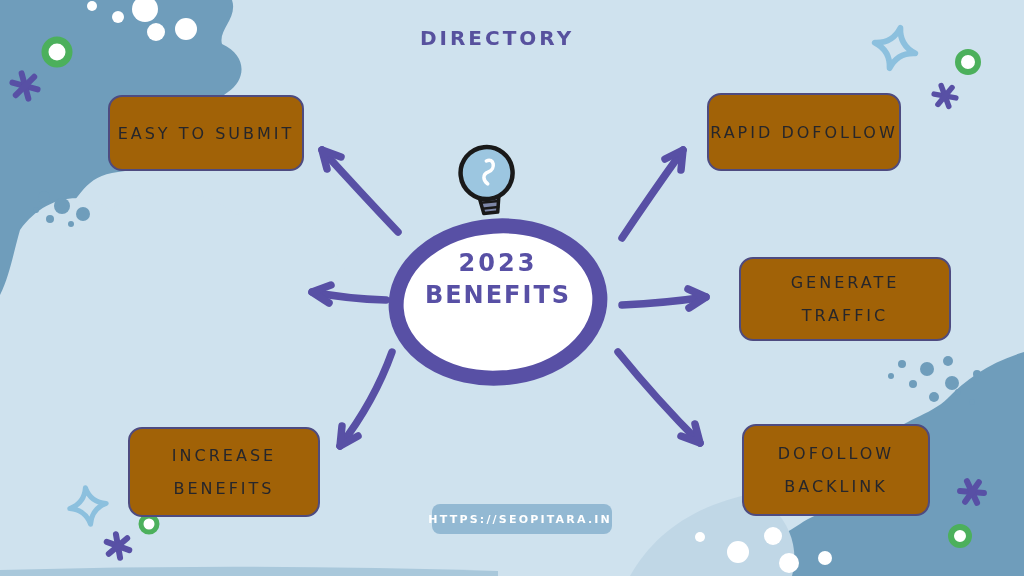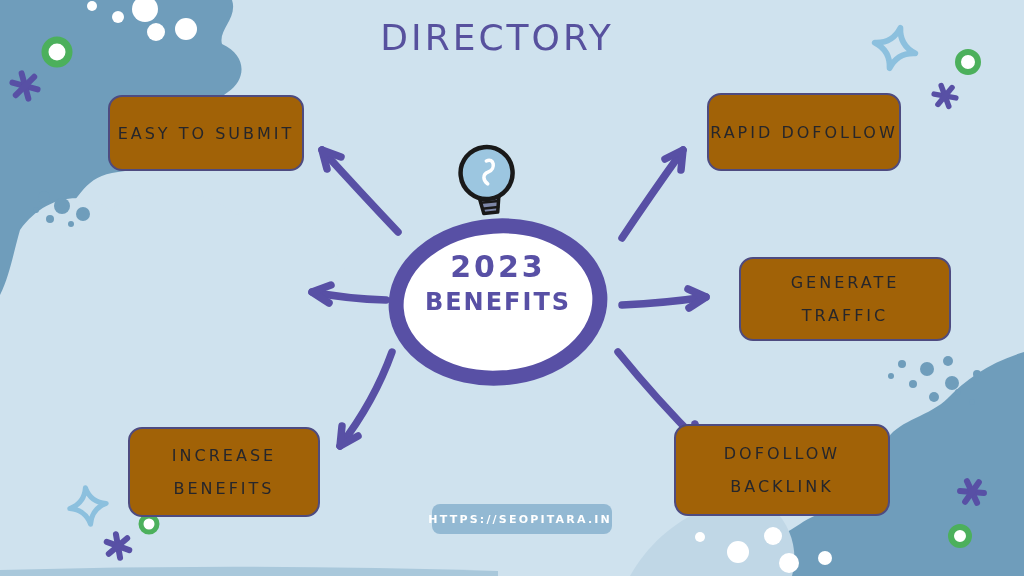--- a/index.html
+++ b/index.html
@@ -25,48 +25,48 @@
          stroke-linecap:round;stroke-linejoin:round;}
   .hub{fill:#ffffff;stroke:var(--accent-purple,#5850a5);stroke-width:15;}
   .bulb-glass{fill:var(--bulb-fill,#9cc6e0);stroke:#191919;stroke-width:4.5;}
   .bulb-base{fill:#7d87a8;stroke:#191919;stroke-width:3.5;stroke-linejoin:round;}
   .bulb-ridge{stroke:#191919;stroke-width:2.5;stroke-linecap:round;}
   .bulb-filament{fill:none;stroke:#ffffff;stroke-width:3.5;stroke-linecap:round;}
 
   
   .title{
     position:absolute;left:297px;top:12px;width:400px;text-align:center;
-    color:var(--title-purple,#57519e);font-weight:400;font-size:36px;
+    color:var(--title-purple,#57519e);font-weight:700;font-size:20px;
     letter-spacing:3px;line-height:52px;
   }
 
   
   .benefit-box{
     position:absolute;background:#a16207;
     border:2.5px solid var(--box-border,#4e4b80);border-radius:14px;
     display:flex;flex-direction:column;justify-content:center;align-items:center;
     gap:14px;box-sizing:border-box;
   }
   .box-line{
     color:var(--box-text,#26262b);font-size:16px;font-weight:500;
     letter-spacing:3px;white-space:nowrap;
   }
   .b-tl{left:108px;top:95px;width:196px;height:76px;}
   .b-ml{left:88px;top:257px;width:192px;height:80px;}
   .b-bl{left:128px;top:427px;width:192px;height:90px;}
   .b-tr{left:707px;top:93px;width:194px;height:78px;}
   .b-mr{left:739px;top:257px;width:212px;height:84px;}
-  .b-br{left:674px;top:424px;width:216px;height:92px;}
+  .b-br{left:742px;top:424px;width:188px;height:92px;}
 
   
   .hub-text{
     position:absolute;left:398px;top:249px;width:200px;text-align:center;
     color:var(--accent-purple,#5850a5);font-weight:800;
   }
-  .hub-year{font-size:30px;letter-spacing:3px;}
+  .hub-year{font-size:24px;letter-spacing:3px;}
   .hub-label{font-size:24px;letter-spacing:2px;margin-top:4px;}
 
   
   .url-pill{
     position:absolute;left:432px;top:504px;width:180px;height:30px;
     background:var(--pill-background,#93b9d3);border-radius:8px;
     display:flex;align-items:center;justify-content:flex-end;
   }
   .url-text{
     color:var(--pill-text,#ffffff);font-size:11px;font-weight:700;

